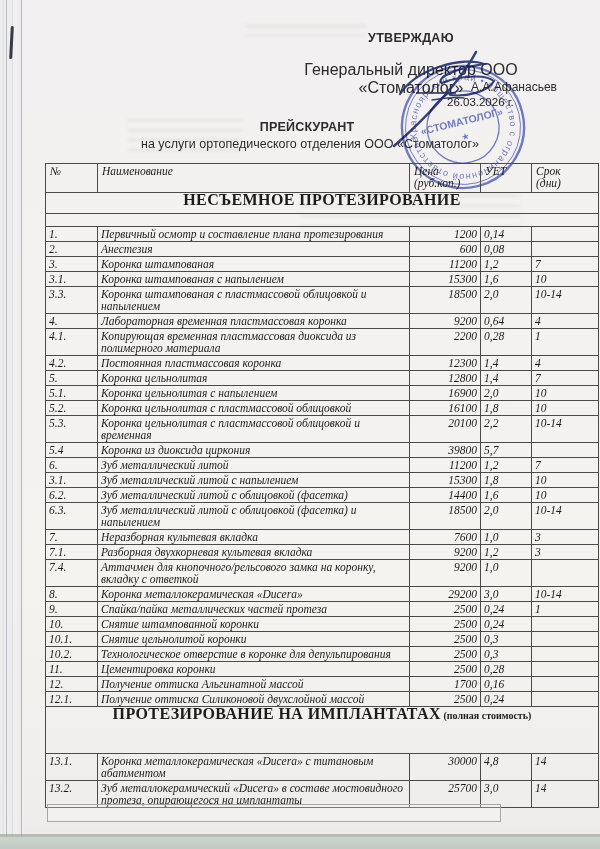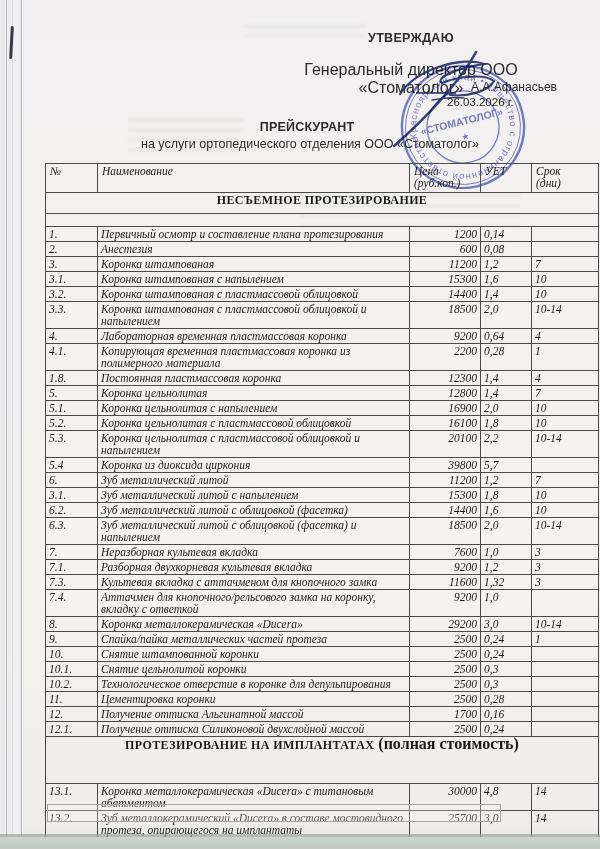--- a/index.html
+++ b/index.html
@@ -36,22 +36,22 @@
   .price-table th{font-weight:normal;text-align:left;font-size:11.5px;padding:1px 4px;vertical-align:top;line-height:12px;height:26px;}
   .price-table td{font-size:11.5px;line-height:12px;padding:1px 3px;vertical-align:top;}
   .w-num{width:43px;} .w-name{width:303px;} .w-price{width:62px;} .w-uet{width:42px;} .w-days{width:58px;}
   .c-num{padding-left:6px;}
   .c-price{text-align:right;padding-right:6px;}
   .c-uet{padding-left:5px;margin-left:48px;} .c-days{padding-left:5px;}
   .section-cell{font-style:normal;font-weight:bold;text-align:center;
       border-left:1px solid #4a4a4a;border-right:1px solid #4a4a4a;border-top:1px solid #4a4a4a;border-bottom:none;}
   .sec-a{height:18px;border-bottom:1px solid #4a4a4a;vertical-align:middle;}
   .sec-b{height:44px;vertical-align:middle;}
-  .sec-title{font-size:12px;letter-spacing:.4px;}
-  .sec-note{font-size:16px;}
+  .sec-title{font-size:16px;letter-spacing:.4px;}
+  .sec-note{font-size:10px;}
   .spacer-cell{height:10px;border-top:none;border-bottom:none;
       border-left:1px solid #4a4a4a;border-right:1px solid #4a4a4a;}
   
   .empty-box{position:absolute;left:47px;top:804px;width:452px;height:16px;border:1px solid #a3a7a4;background:rgba(255,255,255,.25);}
   .bottom-shadow{position:absolute;left:0;top:834px;width:600px;height:3px;background:#98a198;opacity:.65;}
   .bottom-band{position:absolute;left:0;top:837px;width:600px;height:12px;
       background:linear-gradient(180deg,#ccd5cc,#c0cbc3);}
 </style>
 </head>
 <body>
@@ -144,49 +144,42 @@
           <td class="c-days">7</td>
         </tr>
         <tr>
           <td class="c-num">3.1.</td>
           <td class="c-name">Коронка штампованая с напылением</td>
           <td class="c-price">15300</td>
           <td class="c-uet">1,6</td>
           <td class="c-days">10</td>
         </tr>
         <tr>
-          <td class="c-num">3.2.</td>
-          <td class="c-name">Коронка штампованая с пластмассовой облицовкой</td>
-          <td class="c-price">14400</td>
-          <td class="c-uet">1,4</td>
-          <td class="c-days">10</td>
-        </tr>
-        <tr>
           <td class="c-num">3.3.</td>
           <td class="c-name">Коронка штампованая с пластмассовой облицовкой и напылением</td>
           <td class="c-price">18500</td>
           <td class="c-uet">2,0</td>
           <td class="c-days">10-14</td>
         </tr>
         <tr>
           <td class="c-num">4.</td>
           <td class="c-name">Лабораторная временная пластмассовая коронка</td>
           <td class="c-price">9200</td>
           <td class="c-uet">0,64</td>
           <td class="c-days">4</td>
         </tr>
         <tr>
           <td class="c-num">4.1.</td>
-          <td class="c-name">Копирующая временная пластмассовая коронка из полимерного материала</td>
+          <td class="c-name">Копирующая временная пластмассовая диоксида из полимерного материала</td>
           <td class="c-price">2200</td>
           <td class="c-uet">0,28</td>
           <td class="c-days">1</td>
         </tr>
         <tr>
-          <td class="c-num">1.8.</td>
+          <td class="c-num">4.2.</td>
           <td class="c-name">Постоянная пластмассовая коронка</td>
           <td class="c-price">12300</td>
           <td class="c-uet">1,4</td>
           <td class="c-days">4</td>
         </tr>
         <tr>
           <td class="c-num">5.</td>
           <td class="c-name">Коронка цельнолитая</td>
           <td class="c-price">12800</td>
           <td class="c-uet">1,4</td>
@@ -201,21 +194,21 @@
         </tr>
         <tr>
           <td class="c-num">5.2.</td>
           <td class="c-name">Коронка цельнолитая с пластмассовой облицовкой</td>
           <td class="c-price">16100</td>
           <td class="c-uet">1,8</td>
           <td class="c-days">10</td>
         </tr>
         <tr>
           <td class="c-num">5.3.</td>
-          <td class="c-name">Коронка цельнолитая с пластмассовой облицовкой и напылением</td>
+          <td class="c-name">Коронка цельнолитая с пластмассовой облицовкой и временная</td>
           <td class="c-price">20100</td>
           <td class="c-uet">2,2</td>
           <td class="c-days">10-14</td>
         </tr>
         <tr>
           <td class="c-num">5.4</td>
           <td class="c-name">Коронка из диоксида циркония</td>
           <td class="c-price">39800</td>
           <td class="c-uet">5,7</td>
           <td class="c-days"></td>
@@ -256,27 +249,20 @@
           <td class="c-days">3</td>
         </tr>
         <tr>
           <td class="c-num">7.1.</td>
           <td class="c-name">Разборная двухкорневая культевая вкладка</td>
           <td class="c-price">9200</td>
           <td class="c-uet">1,2</td>
           <td class="c-days">3</td>
         </tr>
         <tr>
-          <td class="c-num">7.3.</td>
-          <td class="c-name">Культевая вкладка с аттачменом для кнопочного замка</td>
-          <td class="c-price">11600</td>
-          <td class="c-uet">1,32</td>
-          <td class="c-days">3</td>
-        </tr>
-        <tr>
           <td class="c-num">7.4.</td>
           <td class="c-name">Аттачмен для кнопочного/рельсового замка на коронку, вкладку с ответкой</td>
           <td class="c-price">9200</td>
           <td class="c-uet">1,0</td>
           <td class="c-days"></td>
         </tr>
         <tr>
           <td class="c-num">8.</td>
           <td class="c-name">Коронка металлокерамическая «Ducera»</td>
           <td class="c-price">29200</td>

